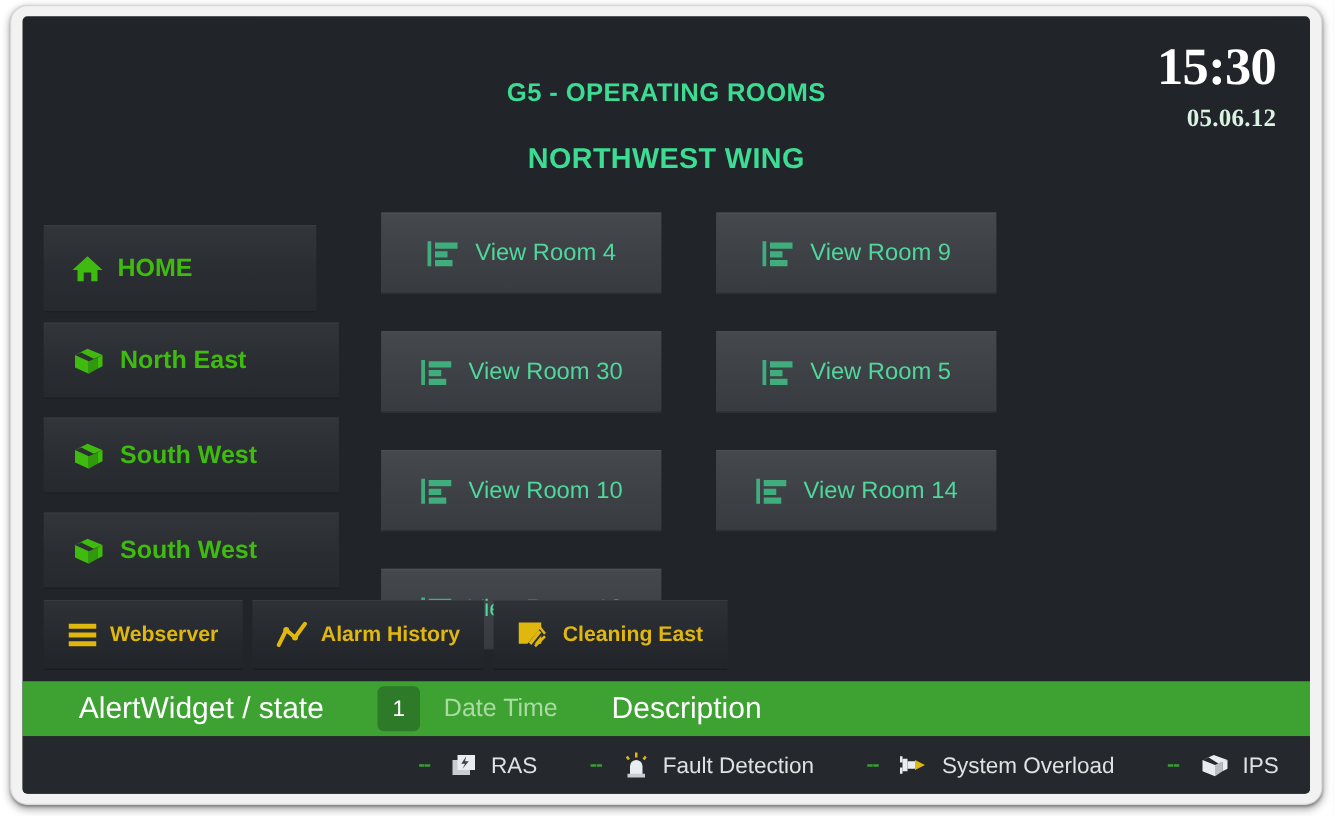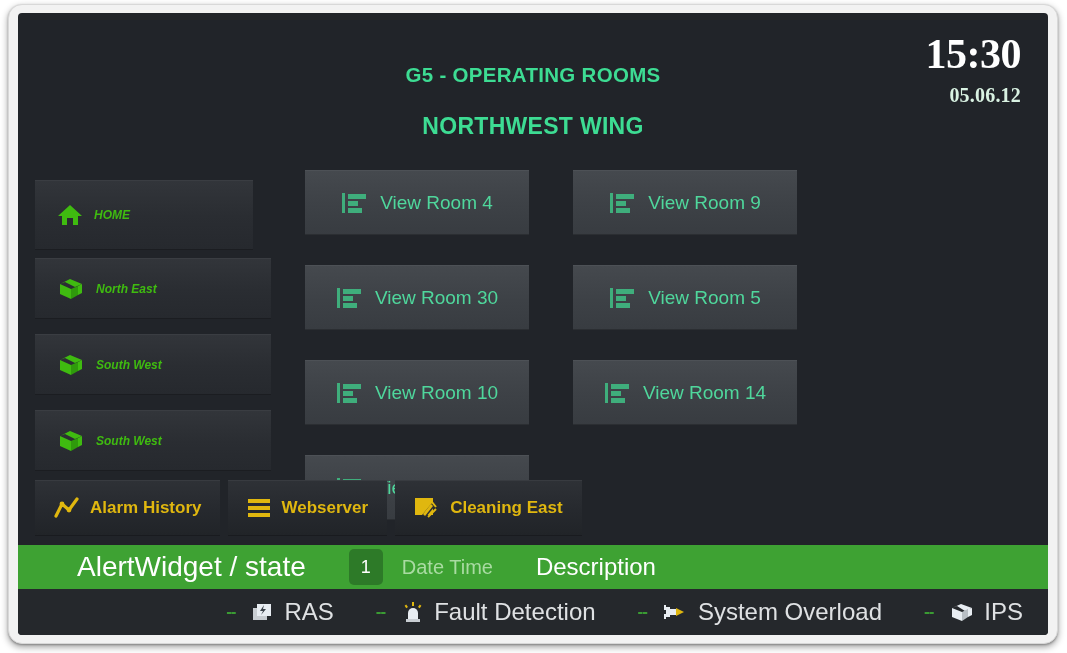--- a/index.html
+++ b/index.html
@@ -99,24 +99,23 @@
     width: 236px;
   }
   .side-btn {
     display: flex;
     align-items: center;
     background: #2b2e33;
     background-image: linear-gradient(180deg,#32353a 0%,#2a2d32 52%,#26292e 100%);
     border-top: 1px solid #3a3d42;
     border-bottom: 1px solid #1b1d21;
     color: #3fbb10;
-    font-size: 12px;
+    font-size: 20px;
     font-weight: bold;
     padding-left: 22px;
-    font-style: italic;
   }
   .side-btn.home { width: 218px; height: 70px; margin-bottom: 8px; }
   .side-btn.zone { width: 236px; height: 61px; margin-bottom: 15px; }
   .side-btn .ico { flex: none; display: flex; align-items: center; justify-content: center; margin-right: 11px; }
   .side-label { white-space: nowrap; }
 
   
   .rooms {
     position: absolute;
     left: 287px; top: 9px;
@@ -168,22 +167,22 @@
   
   .alertbar {
     flex: none;
     height: 44px;
     background: #3ea233;
     display: flex;
     align-items: center;
     color: #ffffff;
   }
   .alert-title {
-    font-size: 28px;
-    margin-left: 59px;
+    font-size: 24px;
+    margin-left: 45px;
     white-space: nowrap;
   }
   .alert-badge {
     margin-left: 43px;
     width: 34px; height: 36px;
     background: #2d7a28;
     border-radius: 5px;
     display: flex; align-items: center; justify-content: center;
     color: #ffffff;
     font-size: 18px;
@@ -219,21 +218,21 @@
   .status-dash {
     color: #3a9b33;
     font-size: 17px;
     font-weight: bold;
     margin-right: 17px;
     letter-spacing: -1px;
   }
   .status-item .ico { flex: none; display: flex; align-items: center; margin-right: 10px; }
   .status-label {
     color: #dfe1e3;
-    font-size: 24px;
+    font-size: 18px;
     white-space: nowrap;
   }
 </style>
 </head>
 <body>
 
 <div id="screen">
   <div class="bezel"></div>
 
   <div class="panel">
@@ -384,38 +383,38 @@
             </svg>
           </span>
           <span>View Room 12</span>
         </div>
       </div>
 
       <div class="toolbar">
 
         <div class="tool-btn">
           <span class="ico">
+            <svg width="24" height="22" viewBox="0 0 24 22">
+              <rect x="1" y="2" width="22" height="4" fill="#e0b70f"></rect>
+              <rect x="1" y="9" width="22" height="4" fill="#e0b70f"></rect>
+              <rect x="1" y="16" width="22" height="4" fill="#e0b70f"></rect>
+            </svg>
+          </span>
+          <span>Webserver</span>
+        </div>
+
+        <div class="tool-btn">
+          <span class="ico">
             <svg width="26" height="22" viewBox="0 0 26 22">
               <polyline points="2,19 8,7 15,13 23,2" fill="none" stroke="#e0b70f" stroke-width="3.2" stroke-linejoin="round" stroke-linecap="round"></polyline>
               <circle cx="8" cy="7" r="2.4" fill="#e0b70f"></circle>
               <circle cx="15" cy="13" r="2.4" fill="#e0b70f"></circle>
             </svg>
           </span>
           <span>Alarm History</span>
-        </div>
-
-        <div class="tool-btn">
-          <span class="ico">
-            <svg width="24" height="22" viewBox="0 0 24 22">
-              <rect x="1" y="2" width="22" height="4" fill="#e0b70f"></rect>
-              <rect x="1" y="9" width="22" height="4" fill="#e0b70f"></rect>
-              <rect x="1" y="16" width="22" height="4" fill="#e0b70f"></rect>
-            </svg>
-          </span>
-          <span>Webserver</span>
         </div>
 
         <div class="tool-btn">
           <span class="ico">
             <svg width="26" height="24" viewBox="0 0 26 24">
               <rect x="1" y="2" width="18" height="17" fill="#e0b70f"></rect>
               <path d="M8 19 L18 7 L21 10 L12 21 Z" fill="#2b2e33"></path>
               <path d="M9 18 L17 8 L19 10 L11 20 Z" fill="#e0b70f"></path>
               <path d="M18 6 L22 11" stroke="#e0b70f" stroke-width="2"></path>
               <path d="M14 21 L22 13" stroke="#e0b70f" stroke-width="2"></path>

